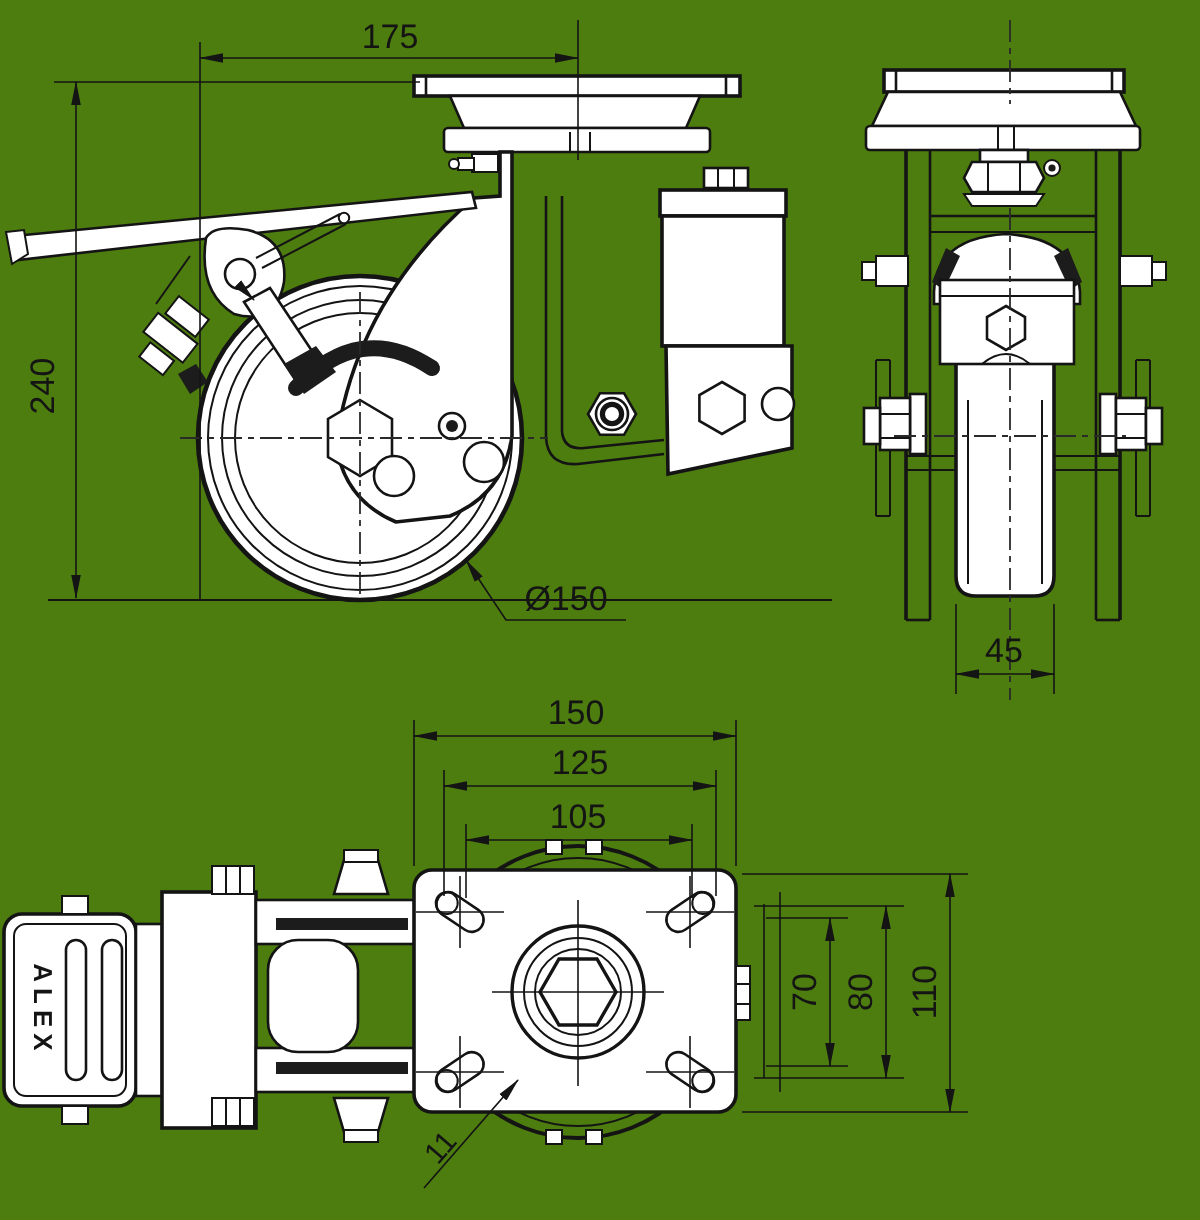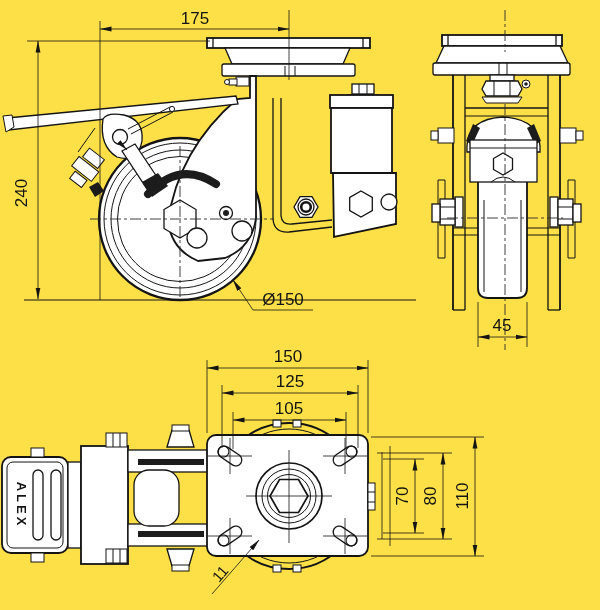--- a/index.html
+++ b/index.html
@@ -1,16 +1,16 @@
 <!DOCTYPE html>
 <html><head>
 <meta charset="utf-8">
 <style>
   html,body{margin:0;padding:0;background:#ffffff;}
-  .stage{position:relative;width:600px;height:610px;background:#fde047;overflow:hidden;
+  .stage{position:relative;width:600px;height:610px;background:#4d7c0f;overflow:hidden;
          font-family:"Liberation Sans", sans-serif;}
   svg{display:block;}
   svg text{font-family:"Liberation Sans", sans-serif;fill:#141414;}
   .dim-txt{font-size:17px;}
   .dim-sm{font-size:15px;}
   .brand-txt{font-size:13px;font-weight:bold;letter-spacing:3px;}
   .ln{stroke:#141414;fill:none;}
   .w1{stroke-width:1.8;}
   .w2{stroke-width:1.3;}
   .w3{stroke-width:1;}

